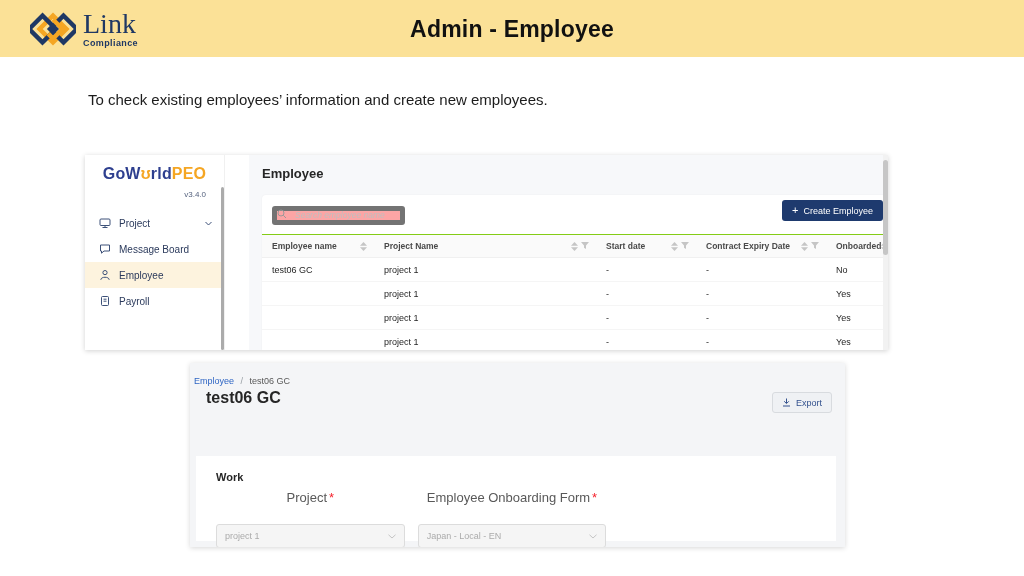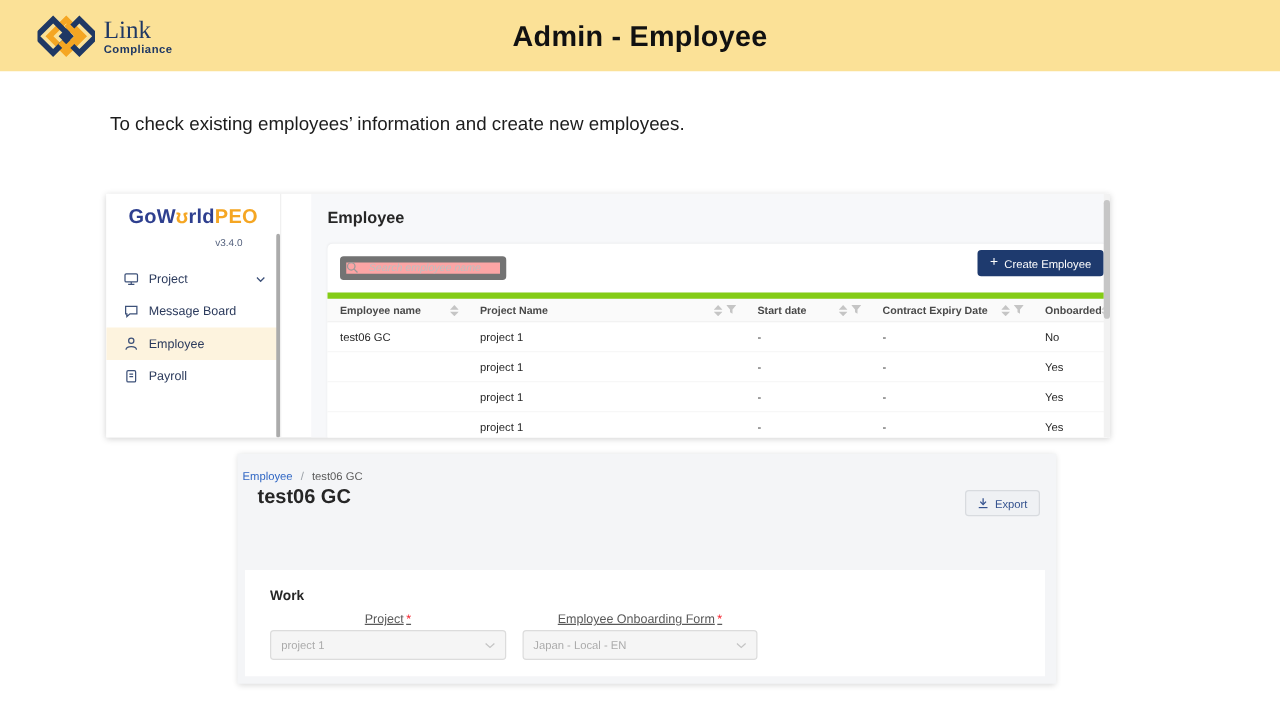--- a/index.html
+++ b/index.html
@@ -4,54 +4,54 @@
 <style>
   * { margin:0; padding:0; box-sizing:border-box; }
   html,body { width:1024px; height:576px; }
   body { font-family:"Liberation Sans", sans-serif; background:#ffffff; }
   .slide { position:relative; width:1024px; height:576px; background:#ffffff; overflow:hidden; }
 
   
   .banner { position:absolute; left:0; top:0; width:1024px; height:57px; background:#FBE197; display:flex; align-items:center; }
   .link-logo { display:flex; align-items:center; gap:7px; margin-left:30px; }
   .link-logo-text { display:flex; flex-direction:column; line-height:1; }
-  .link-name { font-family:"Liberation Serif", serif; font-size:20px; color:#1F3864; font-weight:400; }
+  .link-name { font-family:"Liberation Serif", serif; font-size:28px; color:#1F3864; font-weight:400; }
   .link-tagline { font-size:9px; color:#1F3864; letter-spacing:.4px; margin-top:1px; font-weight:700; }
   .banner-title { position:absolute; left:50%; top:50%; transform:translate(-50%,-50%); font-size:23px; font-weight:700; color:#111111; letter-spacing:.2px; }
 
   
   .description { position:absolute; left:88px; top:91px; font-size:15px; color:#1c1c1c; }
 
   
   .app1 { position:absolute; left:85px; top:155px; width:803px; height:195px; background:#ffffff; box-shadow:0 1px 5px rgba(0,0,0,.18); display:flex; overflow:hidden;gap:24px; }
   .sidebar { position:relative; width:140px; background:#ffffff; flex:0 0 140px; border-right:1px solid #F0F0F0; }
   .gwp-logo { text-align:center; margin-top:10px; font-size:16px; font-weight:700; letter-spacing:.2px; }
   .gwp-blue { color:#2E3F8F; }
   .gwp-orange { color:#F5A623; }
-  .gwp-version { text-align:right; padding-right:30px; font-size:8px; color:#55627E; margin-top:7px; }
+  .gwp-version { text-align:right; padding-right:18px; font-size:8px; color:#55627E; margin-top:7px; }
   .menu { margin-top:11px; }
   .menu-item { height:26px; display:flex; align-items:center; gap:8px; padding-left:14px; font-size:10px; color:#2B3A5C; cursor:default; }
   .menu-item.active { background:#FDF3DE; }
   .menu-item .mi-icon { display:flex; width:12px; height:12px; }
   .menu-item .chev { margin-left:auto; margin-right:12px; display:flex; }
   .sidebar-scrollbar { position:absolute; right:0; top:32px; bottom:0; width:3px; background:#ABABAB; border-radius:2px; }
 
   .main { position:relative; flex:1; background:#F7F8FA; }
   .main-title { position:absolute; left:13px; top:11px; font-size:13px; font-weight:700; color:#262626; }
   .list-card { position:absolute; left:13px; top:40px; width:624px; bottom:0; background:#ffffff; border-radius:4px 4px 0 0; box-shadow:0 0 2px rgba(0,0,0,.05); }
   .search-box { position:absolute; left:10px; top:9px; width:133px; height:19px; }
   .search-box input { width:100%; height:100%; border:5px solid #737373; border-radius:3px; font-size:8.5px; padding:0 4px 0 18px; color:#595959; outline:none; font-family:"Liberation Sans", sans-serif; background:#fca5a5;font-style:italic; }
   .search-box input::placeholder { color:#BFBFBF; }
   .search-icon { position:absolute; left:5px; top:4.5px; display:flex; }
   .create-btn { position:absolute; right:3px; top:5px; height:21px; padding:0 10px; background:#1E3A6E; color:#ffffff; font-size:9px; border:none; border-radius:3px; display:flex; align-items:center; gap:5px; cursor:pointer; font-family:"Liberation Sans", sans-serif; }
   .create-btn .plus { font-size:11px; line-height:1; }
 
   .emp-table { position:absolute; left:0; right:0; top:39px; }
   .t-row { display:grid; grid-template-columns:112px 222px 100px 130px 1fr; align-items:center; height:24px; }
-  .t-head { background:#FAFAFA; border-top:5px solid #84cc16; border-bottom:1px solid #F0F0F0; font-size:8.5px; font-weight:700; color:#4A4A4A; }
+  .t-head { background:#FAFAFA; border-top:1px solid #84cc16; border-bottom:1px solid #F0F0F0; font-size:8.5px; font-weight:700; color:#4A4A4A; }
   .t-head .cell { display:flex; align-items:center; }
   .cell { padding-left:10px; overflow:hidden; white-space:nowrap; }
   .hicons { margin-left:auto; margin-right:7px; display:flex; align-items:center; gap:3px; }
   .t-body-row { font-size:9px; color:#262626; border-bottom:1px solid #F5F5F5; background:#fff; }
   .redacted { width:78px; height:15px; border-radius:2px; background:#E6E8E3;
     background-image:repeating-linear-gradient(45deg, rgba(208,212,202,.55) 0 3px, rgba(240,242,237,.55) 3px 6px); }
   .page-scrollbar { position:absolute; right:0; top:0; bottom:0; width:5px; background:#F2F2F2; }
   .page-scroll-thumb { position:absolute; top:5px; right:0; width:5px; height:95px; background:#C6C6C6; border-radius:3px; }
 
   
@@ -61,21 +61,21 @@
   .crumb-sep { color:#9AA0A6; margin:0 4px; }
   .crumb-cur { color:#595959; }
   .detail-title { position:absolute; left:16px; top:26px; font-size:16px; font-weight:600; color:#262626; }
   .export-btn { position:absolute; right:13px; top:29px; height:21px; padding:0 9px; background:#EFF1F4; border:1px solid #D8DBDF; border-radius:3px; color:#33518E; font-size:9px; display:flex; align-items:center; gap:5px; cursor:pointer; font-family:"Liberation Sans", sans-serif; }
   .tabs { position:absolute; left:8px; top:70px; display:flex; font-size:9.5px; color:#4A4A4A; }
   .tab { padding:0 14px; height:23px; display:flex; align-items:center; cursor:pointer; }
   .tab.active { background:#ffffff; color:#2F66C4; font-weight:700; border-radius:3px 3px 0 0; }
   .detail-card { position:absolute; left:6px; right:9px; top:93px; height:85px; background:#ffffff;text-align:center; }
   .work-title { position:absolute; left:20px; top:15px; font-size:11px; font-weight:700; color:#262626; }
   .fields { position:absolute; left:20px; right:28px; top:34px; display:grid; grid-template-columns:1fr 1fr 1fr; column-gap:13px; }
-  .field-label { font-size:10px; color:#595959; margin-bottom:3px;text-decoration:underline; }
+  .field-label { font-size:13px; color:#595959; margin-bottom:19px; }
   .req { color:#F5222D; margin-left:2px; }
   .select { height:24px; background:#F5F5F5; border:1px solid #DCDCDC; border-radius:3px; display:flex; align-items:center; padding:0 8px; font-size:9px; color:#ABABAB; cursor:default; }
   .select .sel-chev { margin-left:auto; display:flex; }
 </style>
 </head>
 <body>
 
 <div class="slide">
 
   <div class="banner">

